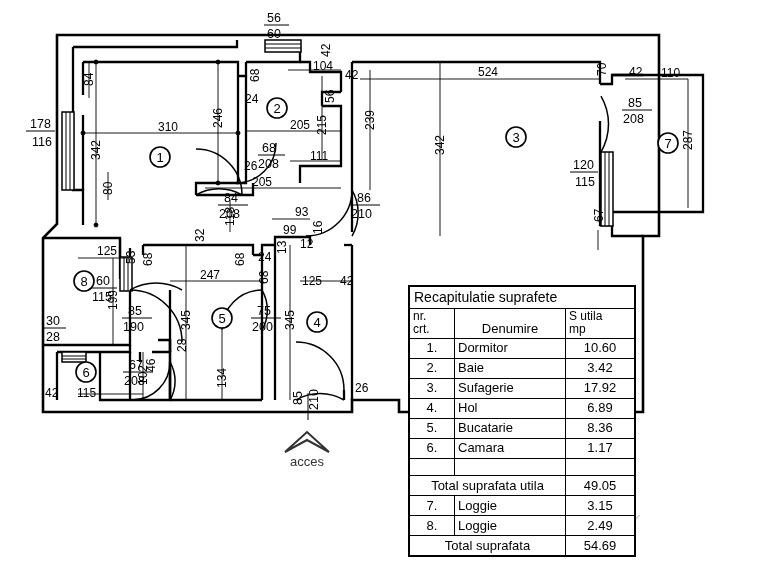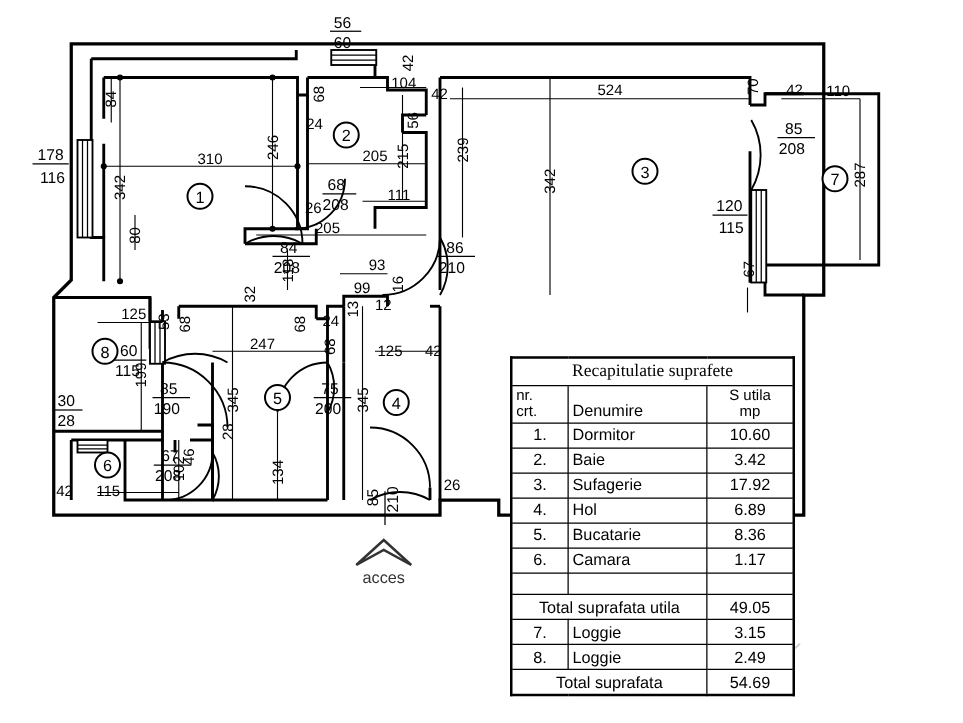--- a/index.html
+++ b/index.html
@@ -2,27 +2,27 @@
 <html><head>
 <meta charset="utf-8">
 <style>
   html,body{margin:0;padding:0;background:#fff;}
   body{width:770px;height:578px;position:relative;overflow:hidden;
        font-family:"Liberation Sans","DejaVu Sans",sans-serif;color:#000;}
   #plan{position:absolute;left:0;top:0;width:770px;height:578px;}
   .tbl{position:absolute;left:408px;top:285px;width:228px;
        border:2px solid #000;border-collapse:collapse;background:#fff;font-size:13px;}
   .tbl td{border:1px solid #000;padding:1px 3px;line-height:1.12;height:17px;}
-  .tbl .title{text-align:center;font-size:14px;padding:2px 4px;font-family:Liberation Serif, serif;}
+  .tbl .title{text-align:left;font-size:14px;padding:2px 4px;}
   .c-nr{width:38px;text-align:center;}
   .c-den{text-align:left;padding-left:10px;}
   .c-val{width:62px;text-align:center;margin-top:48px;}
   .hdr-nr{text-align:left;font-size:12px;line-height:1.05;}
-  .hdr-den{vertical-align:bottom;}
-  .hdr-val{text-align:center;font-size:12px;line-height:1.05;}
+  .hdr-den{text-align:center;vertical-align:bottom;}
+  .hdr-val{font-size:12px;line-height:1.05;}
   .blank td{height:13px;}
   .tot{text-align:center;}
   svg text{font-family:"Liberation Sans","DejaVu Sans",sans-serif;}
 </style>
 </head>
 <body>
 
 <svg id="plan" viewBox="0 0 770 578">
   <g fill="none" stroke="#000" stroke-width="2.6" stroke-linecap="square">
 

